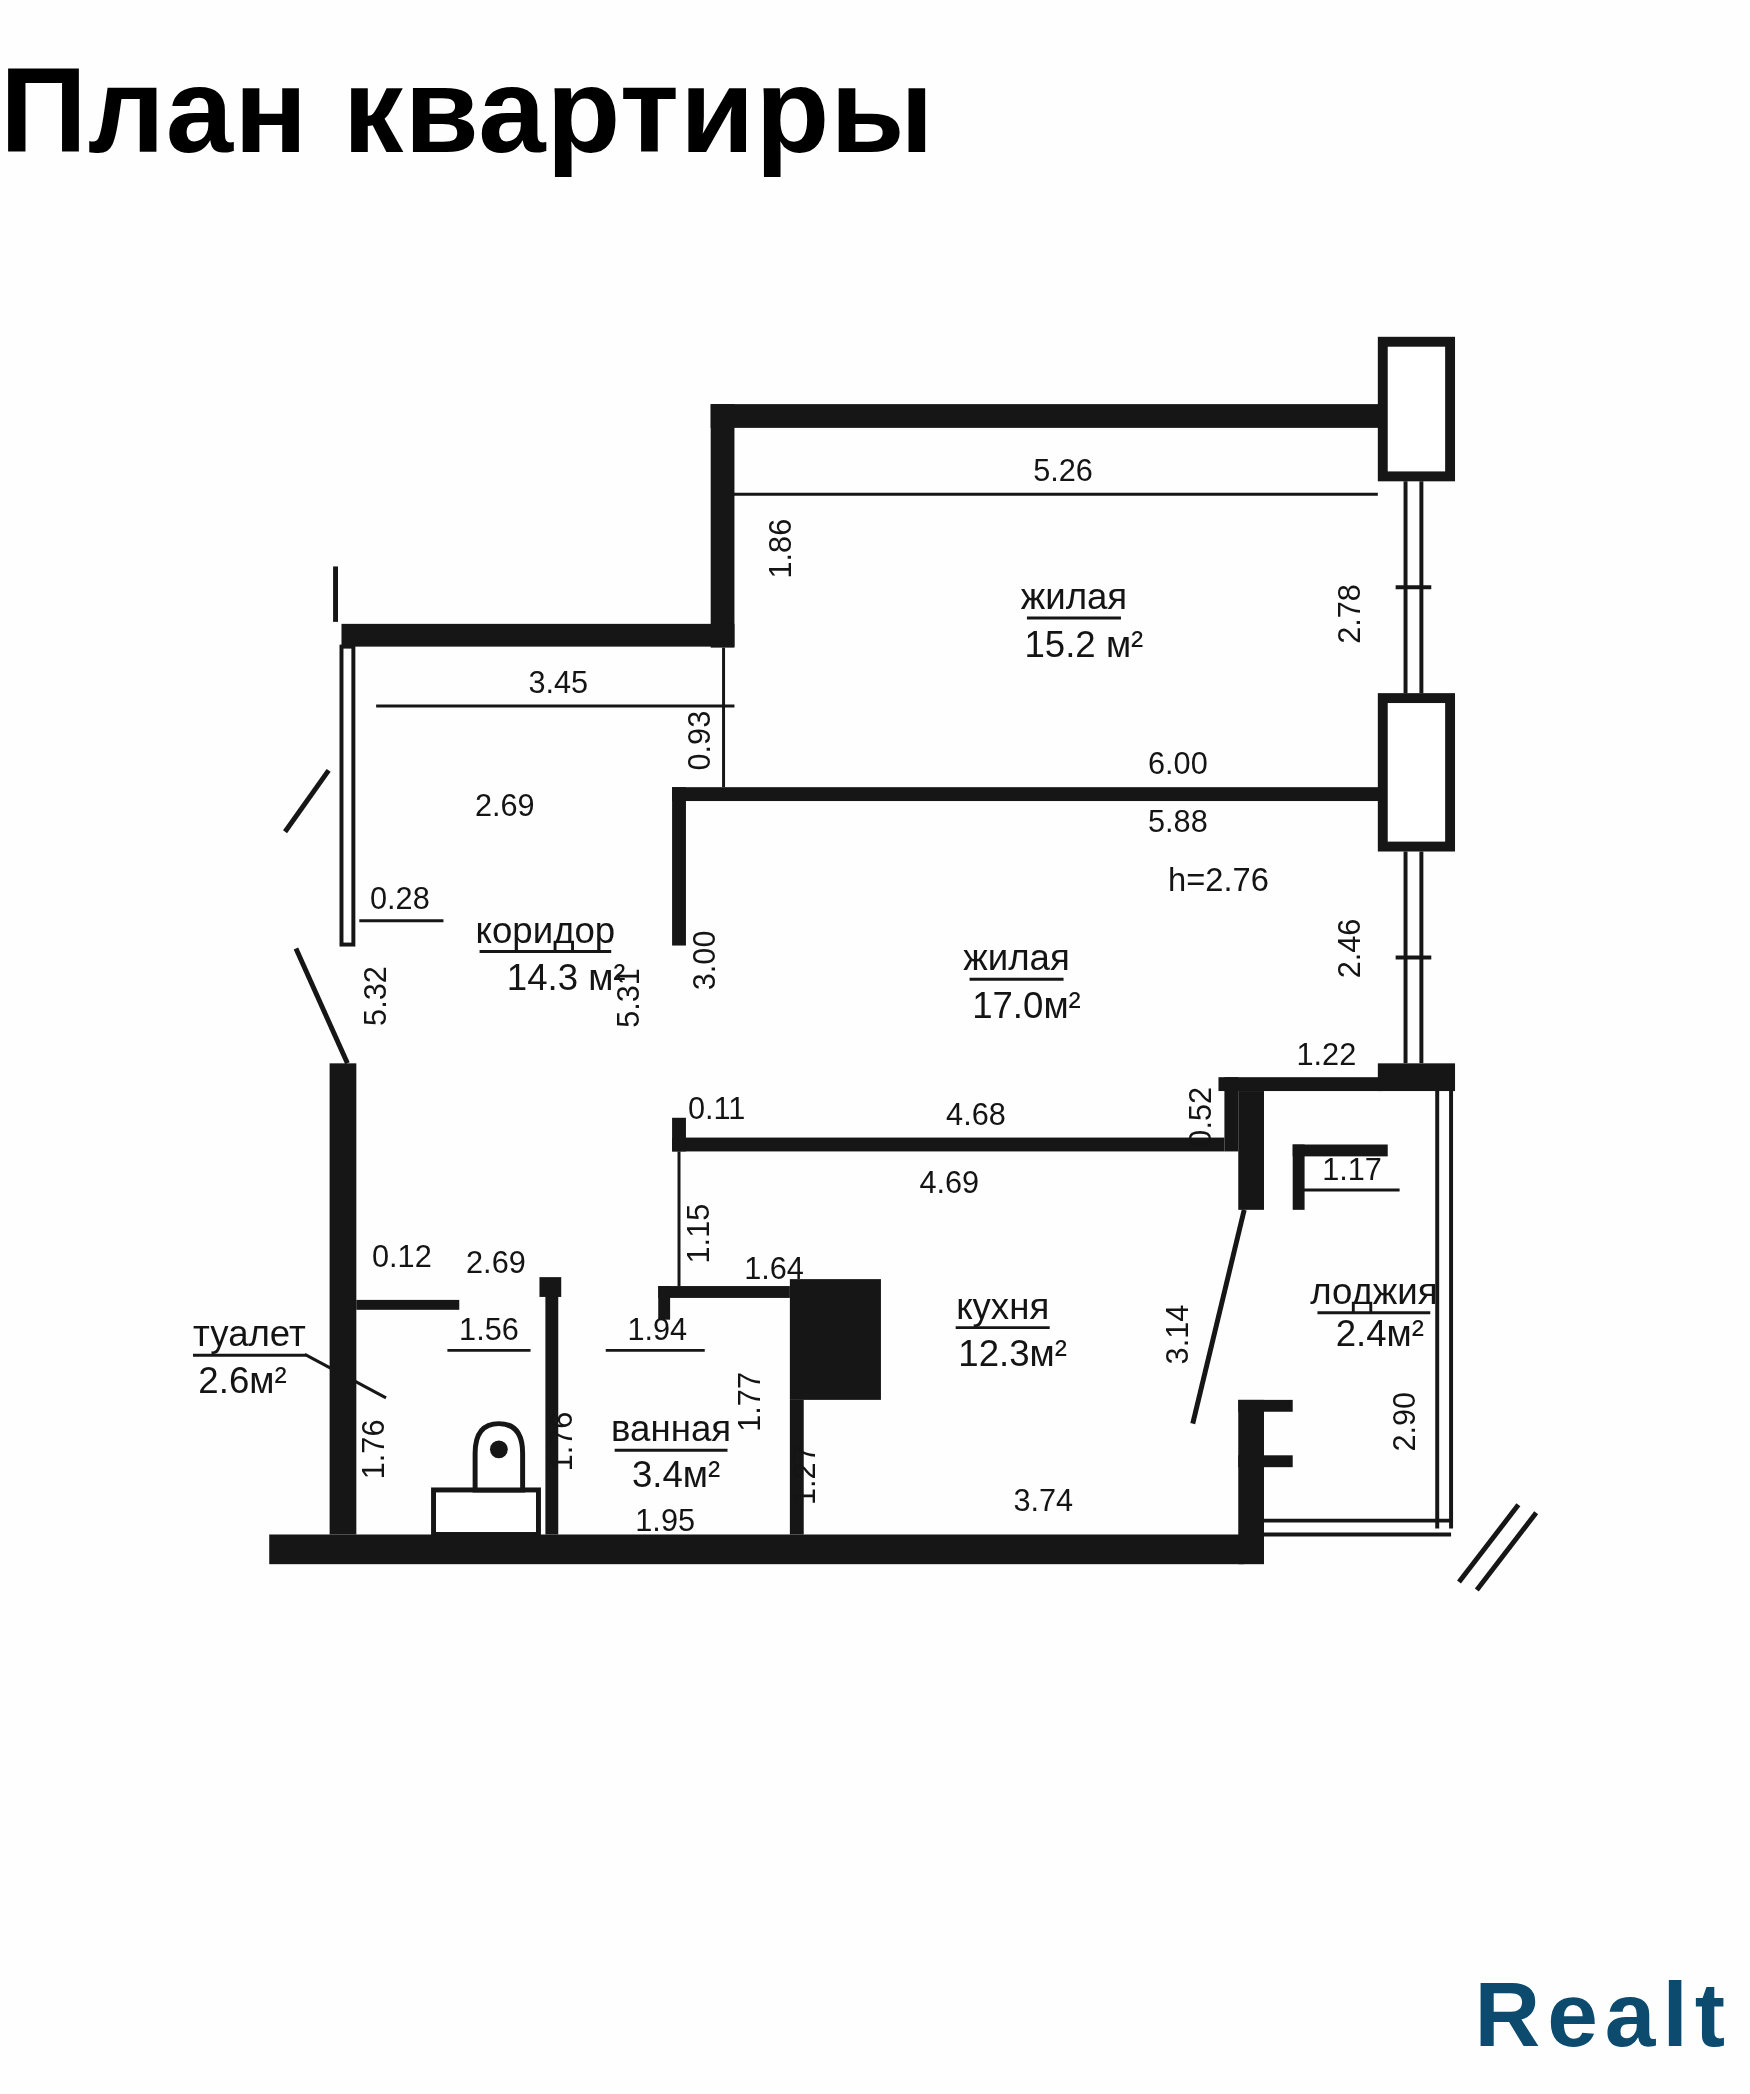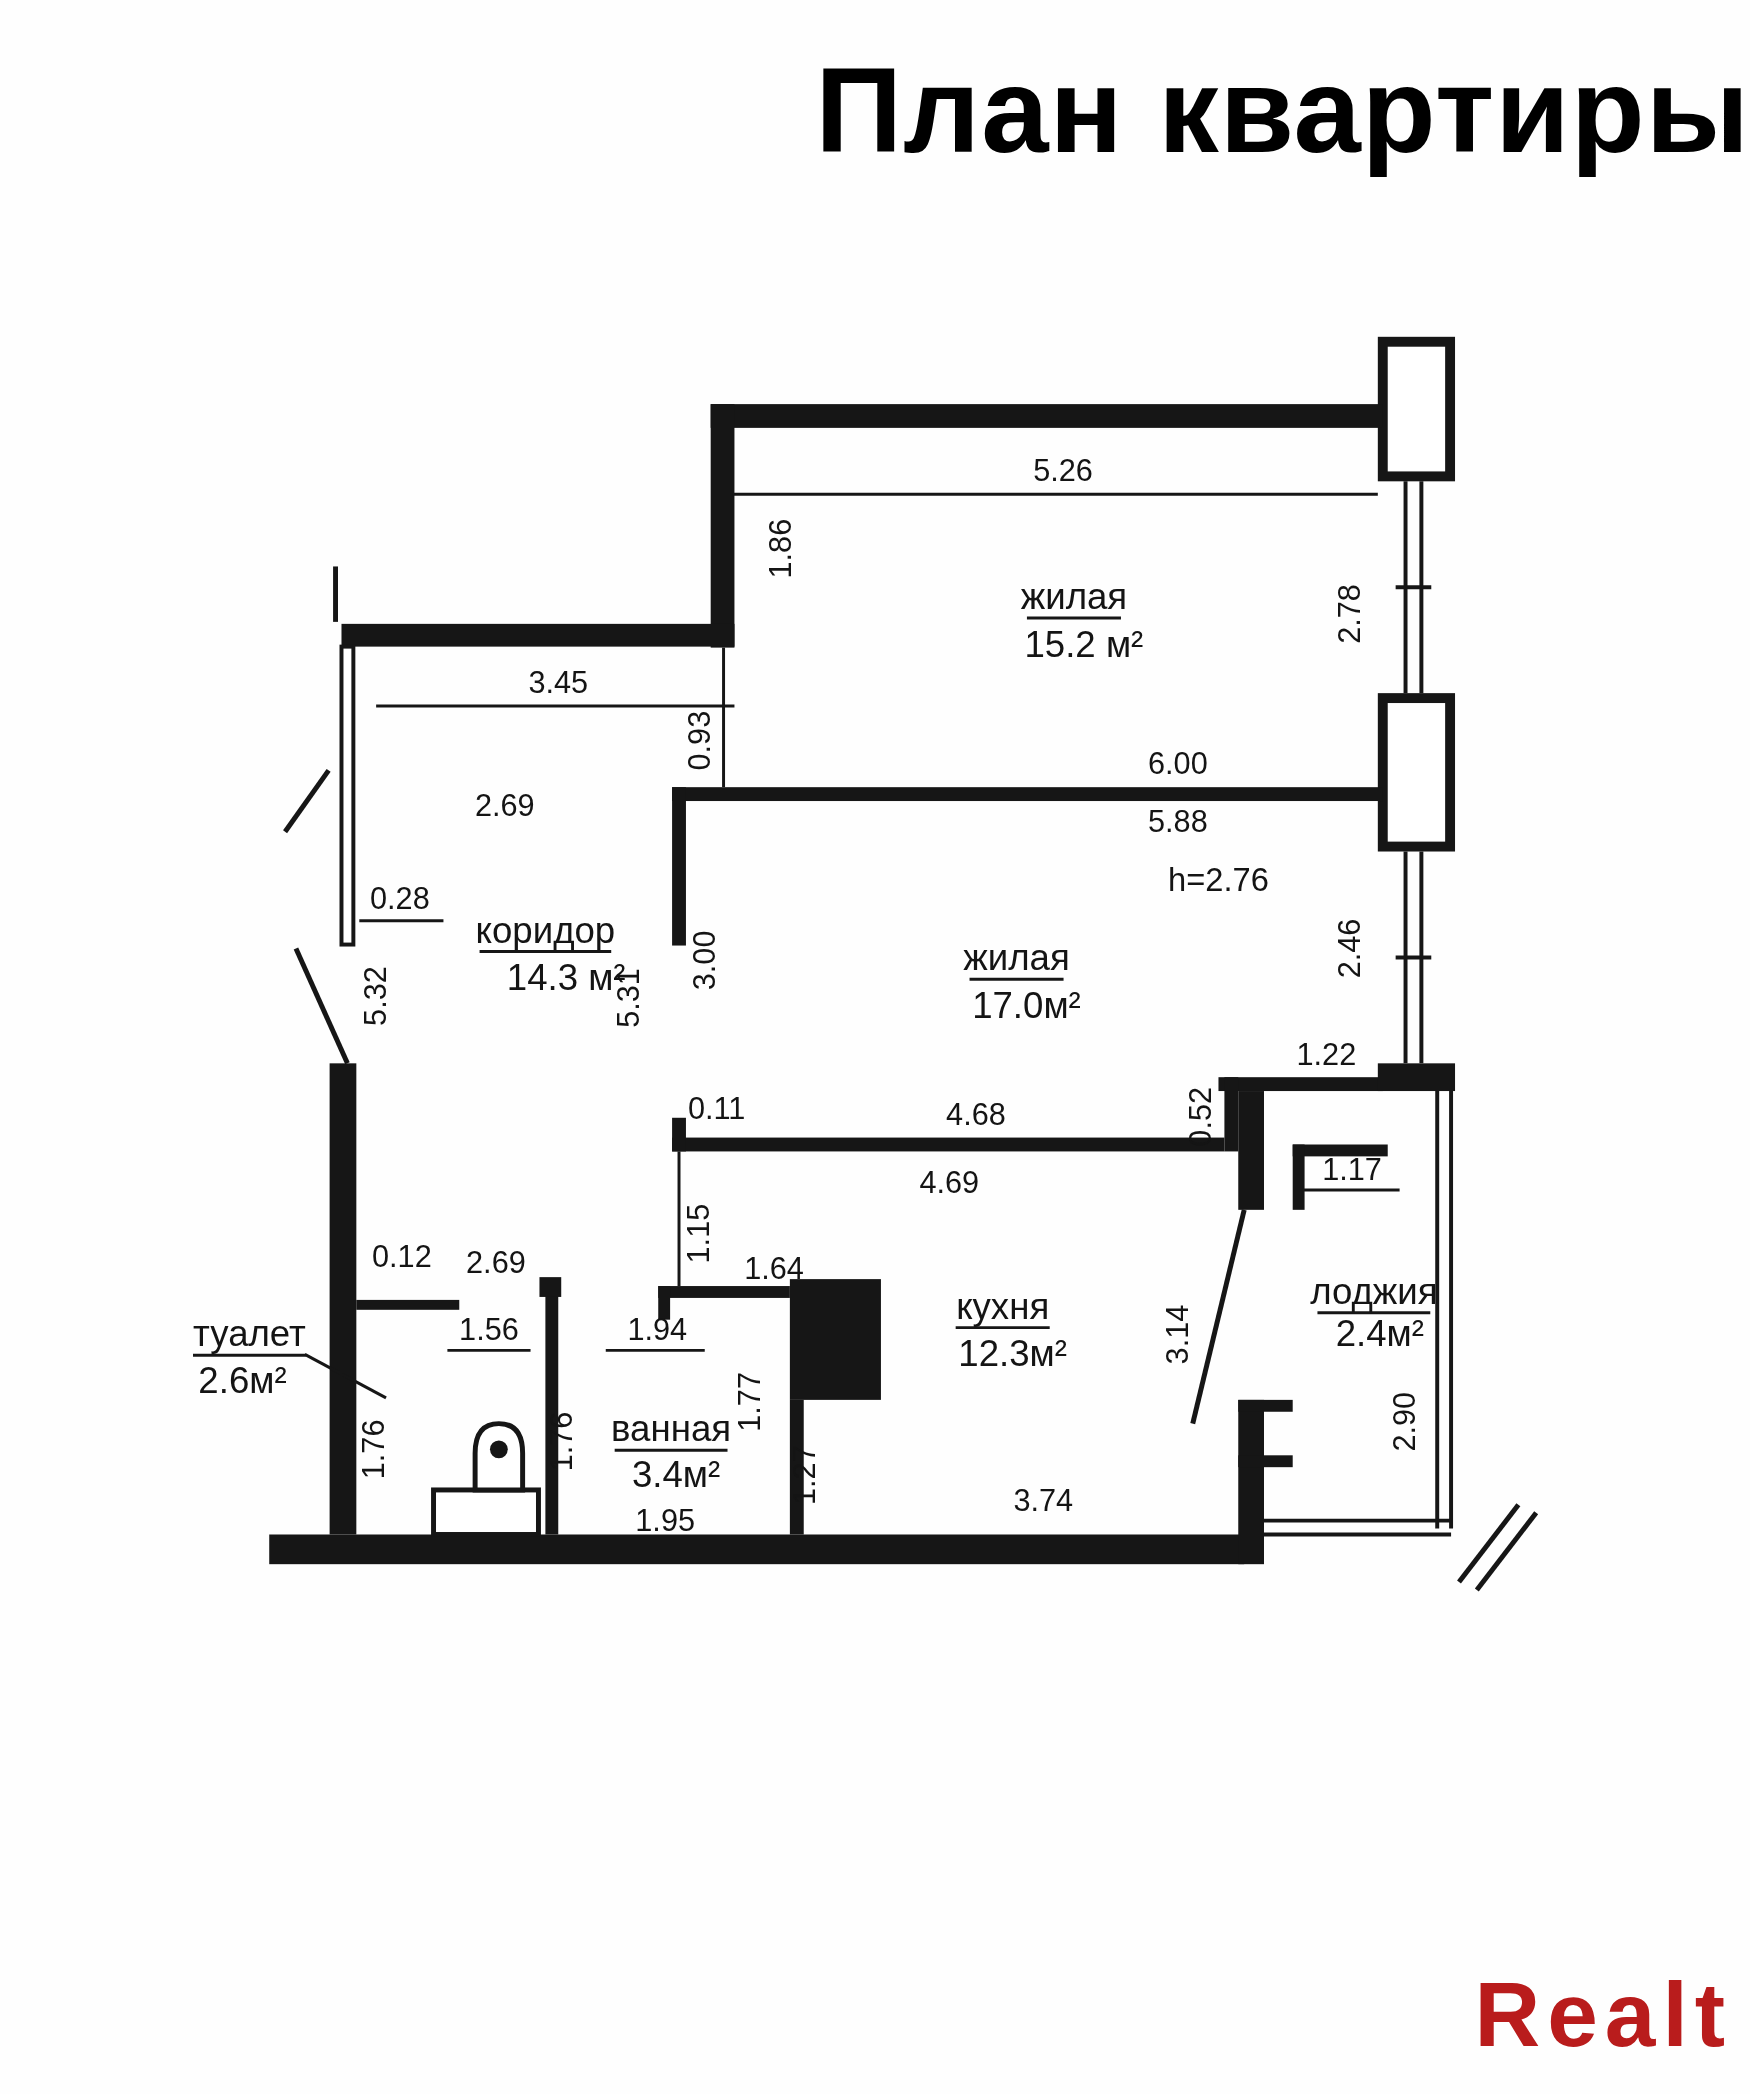--- a/index.html
+++ b/index.html
@@ -2,27 +2,27 @@
 <html><head>
 <meta charset="utf-8">
 <style>
   html,body{margin:0;padding:0;background:#ffffff;}
   .page{
     position:relative;width:1750px;height:2095px;background:#fefefe;
     overflow:hidden;font-family:"Liberation Sans",sans-serif;
   }
   .title{
     position:absolute;top:40px;left:0;width:100%;margin:0;
-    text-align:right;font-size:121px;font-weight:bold;color:#000;
+    text-align:left;font-size:121px;font-weight:bold;color:#000;
     letter-spacing:1px;
   }
   .plan-svg{position:absolute;left:0;top:0;width:1750px;height:2095px;}
   .watermark{
     position:absolute;right:18px;bottom:28px;
-    font-size:91px;font-weight:bold;color:#b91c1c;letter-spacing:7px;text-align:center;
+    font-size:91px;font-weight:bold;color:#0c4a6e;letter-spacing:7px;text-align:center;
   }
   text{fill:#141414;}
   .room-name{font-size:37px;text-anchor:middle;}
   .room-area{font-size:37px;text-anchor:middle;}
   .dim{font-size:31px;text-anchor:middle;}
   .note{font-size:33px;text-anchor:middle;}
 </style>
 </head>
 <body>
 

